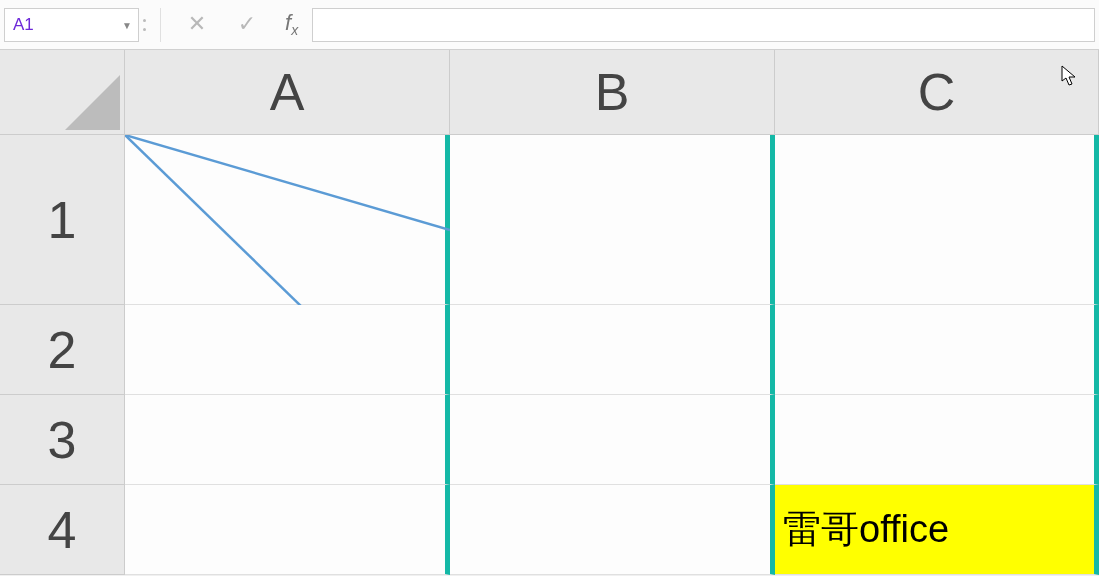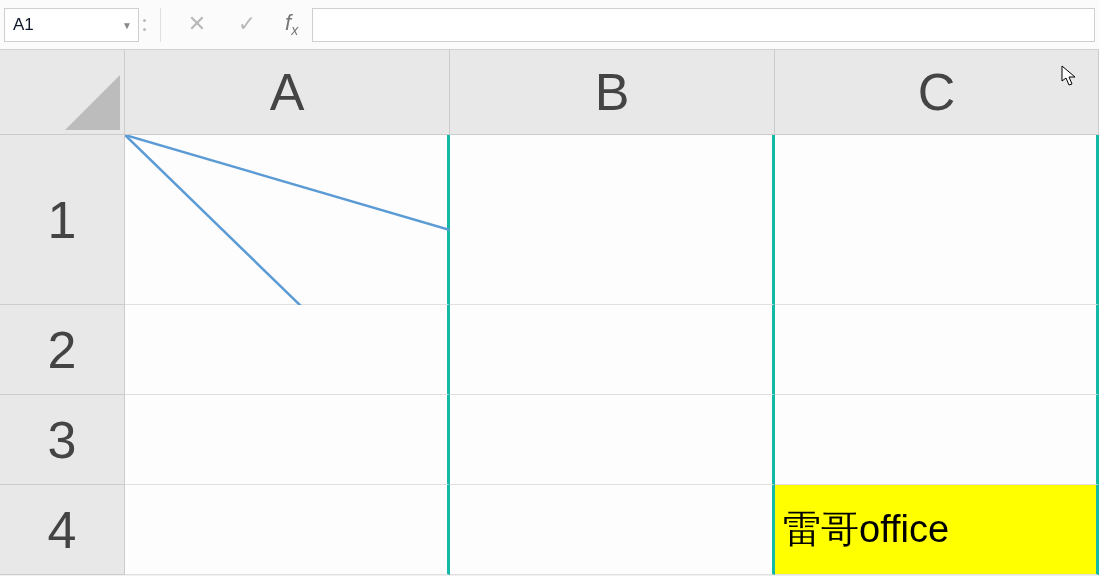--- a/index.html
+++ b/index.html
@@ -17,21 +17,21 @@
     width: 135px;
     height: 34px;
     background: #ffffff;
     border: 1px solid #cfcfcf;
     display: flex;
     align-items: center;
     padding: 0 8px;
     margin-left: 4px;
     position: relative;
   }
-  .name-box span { font-size: 17px; color: #0f172a; }
+  .name-box span { font-size: 17px; color: #6d28d9; }
   .name-box .dd { position: absolute; right: 6px; top: 50%; transform: translateY(-50%); color: #888; font-size: 10px; }
   .sep { width: 1px; height: 34px; background: #e0e0e0; margin: 0 10px; }
   .grip {
     display: flex;
     flex-direction: column;
     gap: 6px;
     margin: 0 4px;
     color: #bbb;
   }
   .grip::before, .grip::after {
@@ -96,21 +96,21 @@
     border-bottom: 1px solid #cccccc;
     display: flex;
     align-items: center;
     justify-content: center;
     font-size: 52px;
     color: #444;
     font-weight: 300;
   }
   .cell {
     background: #fdfdfd;
-    border-right: 3px solid #14b8a6;
+    border-right: 5px solid #14b8a6;
     border-bottom: 1px solid #e0e0e0;
     position: relative;
     font-size: 38px;
     display: flex;
     align-items: center;
     padding: 0 8px;
   }
   .row-1 { height: 170px; }
   .row-2 { height: 90px; }
   .row-3 { height: 90px; }

